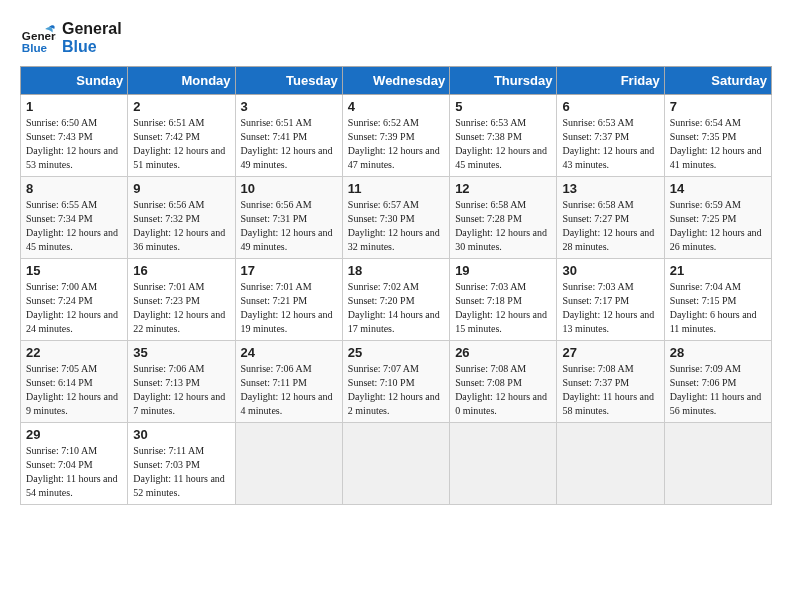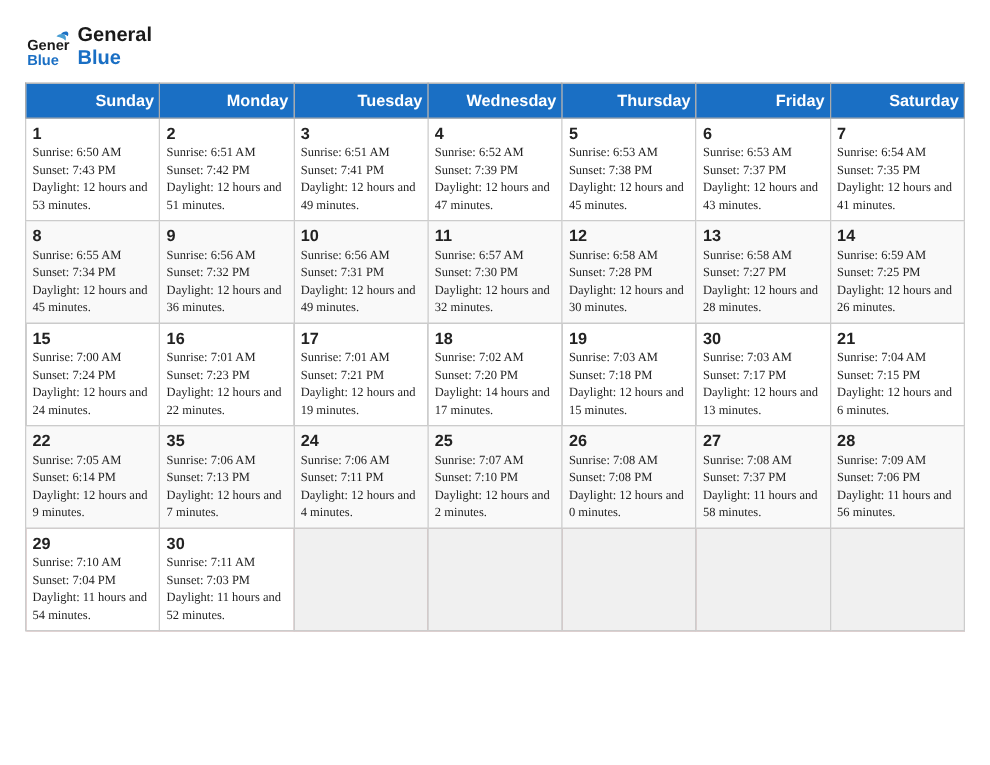--- a/index.html
+++ b/index.html
@@ -227,21 +227,21 @@
       </td>
         <td>
         <span class="day-num">14</span>
         <div class="day-info">
           <div>Sunrise: 6:59 AM</div>
           <div>Sunset: 7:25 PM</div>
           <div>Daylight: 12 hours and 26 minutes.</div>
         </div>
       </td>
       </tr>
-      <tr class="week-row" style="background: #000000;">
+      <tr class="week-row" style="background: #0ea5e9;">
         <td>
         <span class="day-num">15</span>
         <div class="day-info">
           <div>Sunrise: 7:00 AM</div>
           <div>Sunset: 7:24 PM</div>
           <div>Daylight: 12 hours and 24 minutes.</div>
         </div>
       </td>
         <td>
         <span class="day-num">16</span>
@@ -281,21 +281,21 @@
           <div>Sunrise: 7:03 AM</div>
           <div>Sunset: 7:17 PM</div>
           <div>Daylight: 12 hours and 13 minutes.</div>
         </div>
       </td>
         <td>
         <span class="day-num">21</span>
         <div class="day-info">
           <div>Sunrise: 7:04 AM</div>
           <div>Sunset: 7:15 PM</div>
-          <div>Daylight: 12 hours and 6 minutes.</div>
+          <div>Daylight: 6 hours and 11 minutes.</div>
         </div>
       </td>
       </tr>
       <tr class="week-row" style="background: rgb(245, 245, 245);">
         <td>
         <span class="day-num">22</span>
         <div class="day-info">
           <div>Sunrise: 7:05 AM</div>
           <div>Sunset: 6:14 PM</div>
           <div>Daylight: 12 hours and 9 minutes.</div>
@@ -343,21 +343,21 @@
       </td>
         <td>
         <span class="day-num">28</span>
         <div class="day-info">
           <div>Sunrise: 7:09 AM</div>
           <div>Sunset: 7:06 PM</div>
           <div>Daylight: 11 hours and 56 minutes.</div>
         </div>
       </td>
       </tr>
-      <tr class="week-row" style="background: #7f1d1d;">
+      <tr class="week-row" style="background: #8b5cf6;">
         <td>
         <span class="day-num">29</span>
         <div class="day-info">
           <div>Sunrise: 7:10 AM</div>
           <div>Sunset: 7:04 PM</div>
           <div>Daylight: 11 hours and 54 minutes.</div>
         </div>
       </td>
         <td>
         <span class="day-num">30</span>

